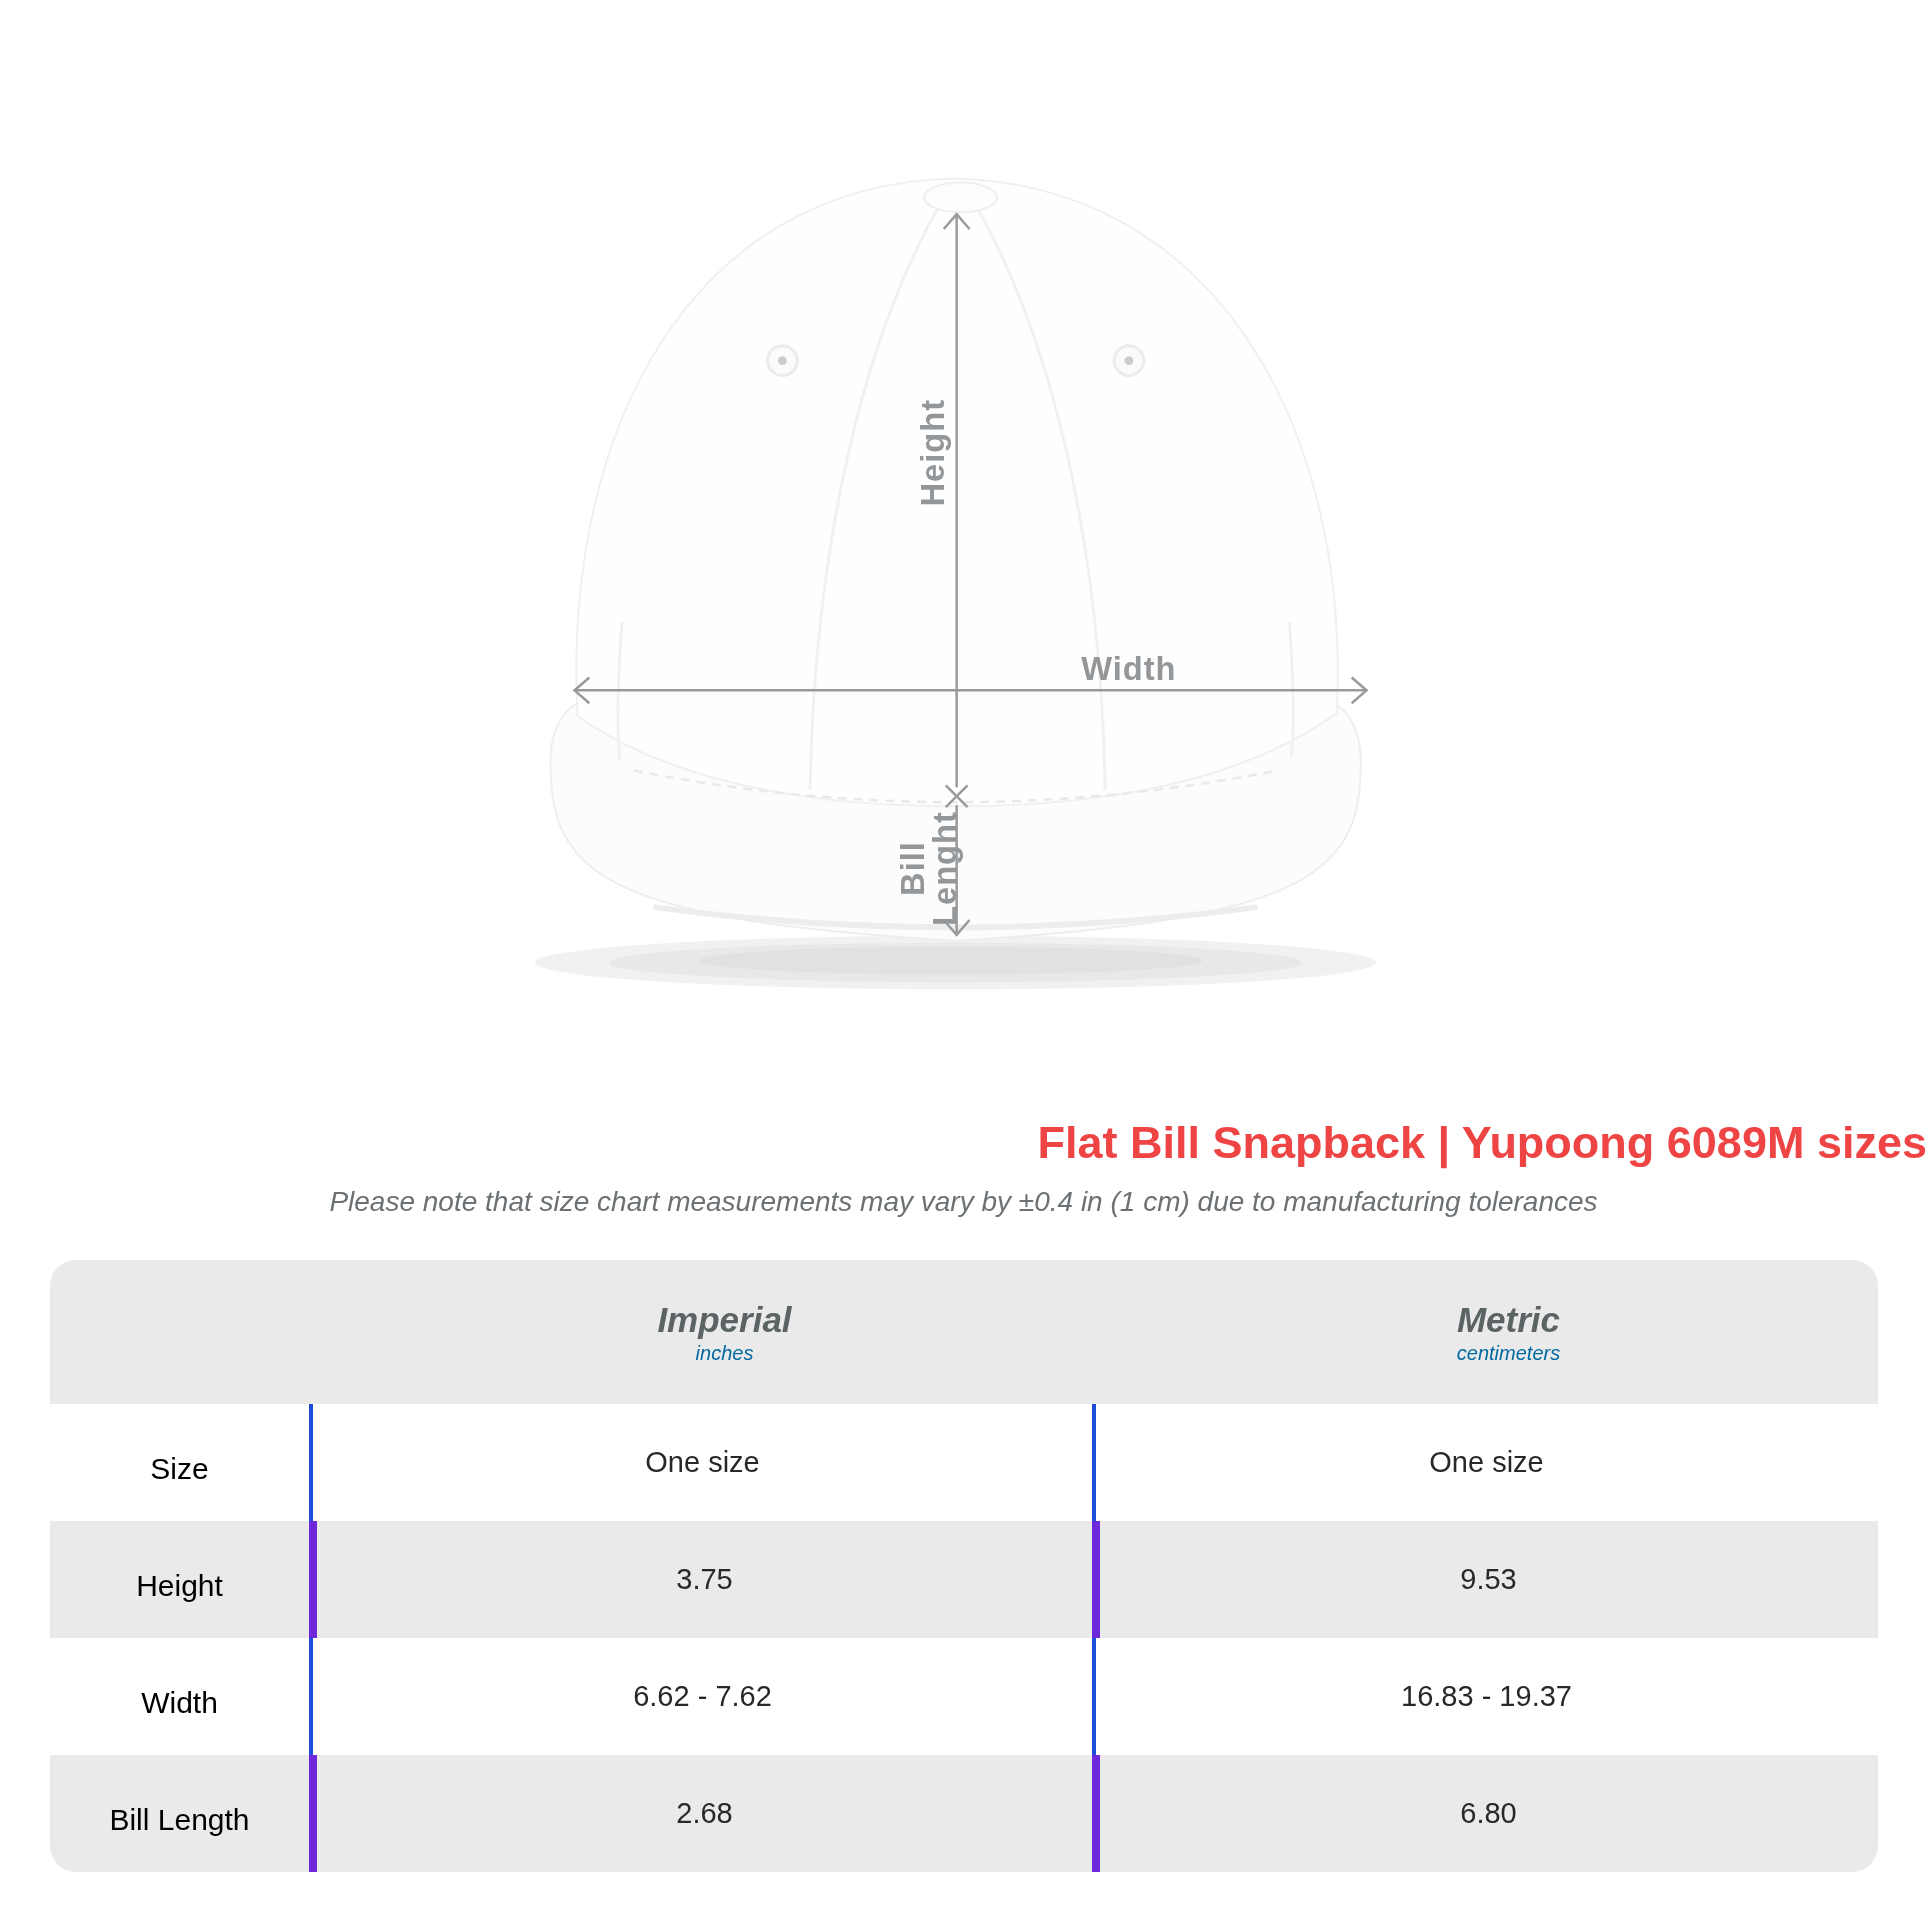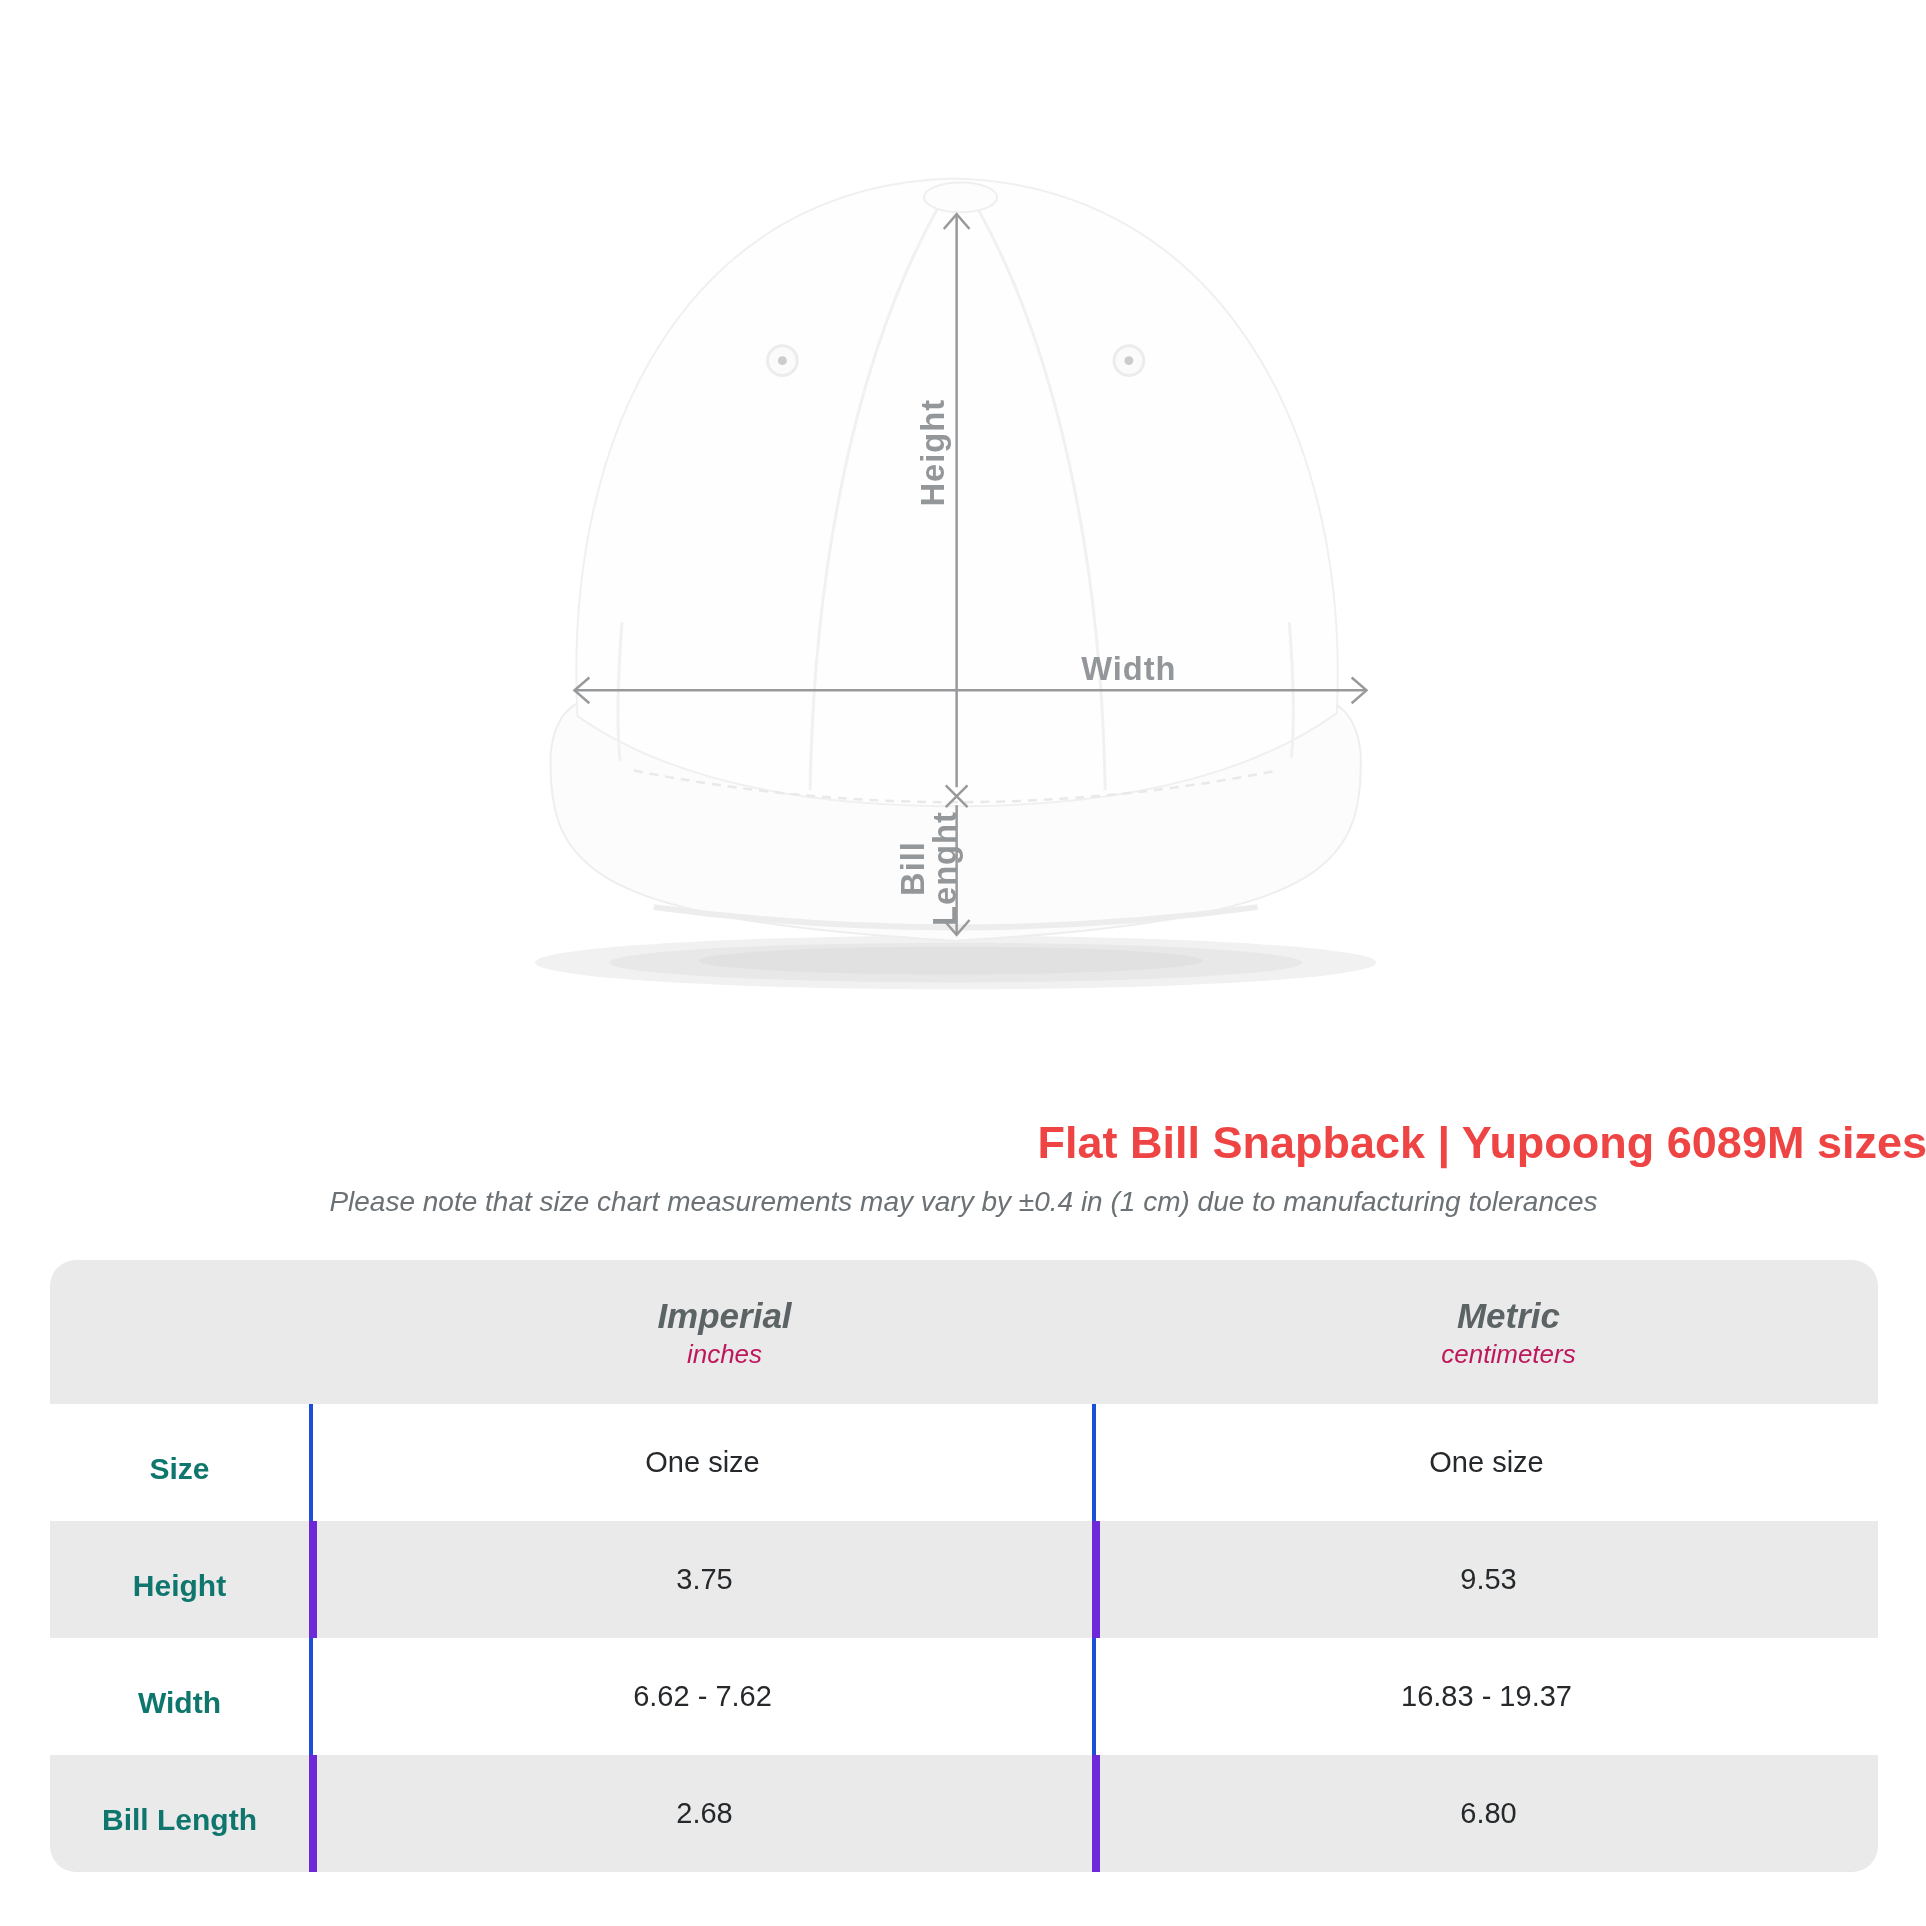--- a/index.html
+++ b/index.html
@@ -25,28 +25,28 @@
   .size-table{
     position:absolute;left:50px;top:1260px;width:1828px;
     border-radius:26px;overflow:hidden;
   }
   .t-header{
     height:144px;background:#eaeaea;
     display:grid;grid-template-columns:259px 783px 785px;align-items:center;padding-left:24px;
   }
   .t-header .hcell{text-align:center;}
   .h-main{font-size:35px;font-weight:bold;font-style:italic;color:#5c6365;line-height:1.25;}
-  .h-sub{font-size:26px;font-style:italic;color:#be185d;line-height:1.25;}
+  .h-sub{font-size:20px;font-style:italic;color:#0369a1;line-height:1.25;}
   .t-row{
     display:grid;grid-template-columns:259px 783px 785px;height:117px;
   }
   .t-row .cell{
     display:flex;align-items:center;justify-content:center;text-align:center;
   }
-  .t-row .label{font-size:30px;font-weight:bold;color:#0f766e;margin-top:12px;}
+  .t-row .label{font-size:30px;font-weight:normal;color:#000000;margin-top:12px;}
   .t-row .value{font-size:29px;color:#26292c;}
   .t-row.white{background:#ffffff;}
   .t-row.gray{background:#eaeaea;}
   .t-row.white .v-div{border-left:4px solid #1d4ed8;}
   .t-row.gray  .v-div{border-left:8px solid #6d28d9;}
 </style>
 </head>
 <body>
 
 <div class="page">

